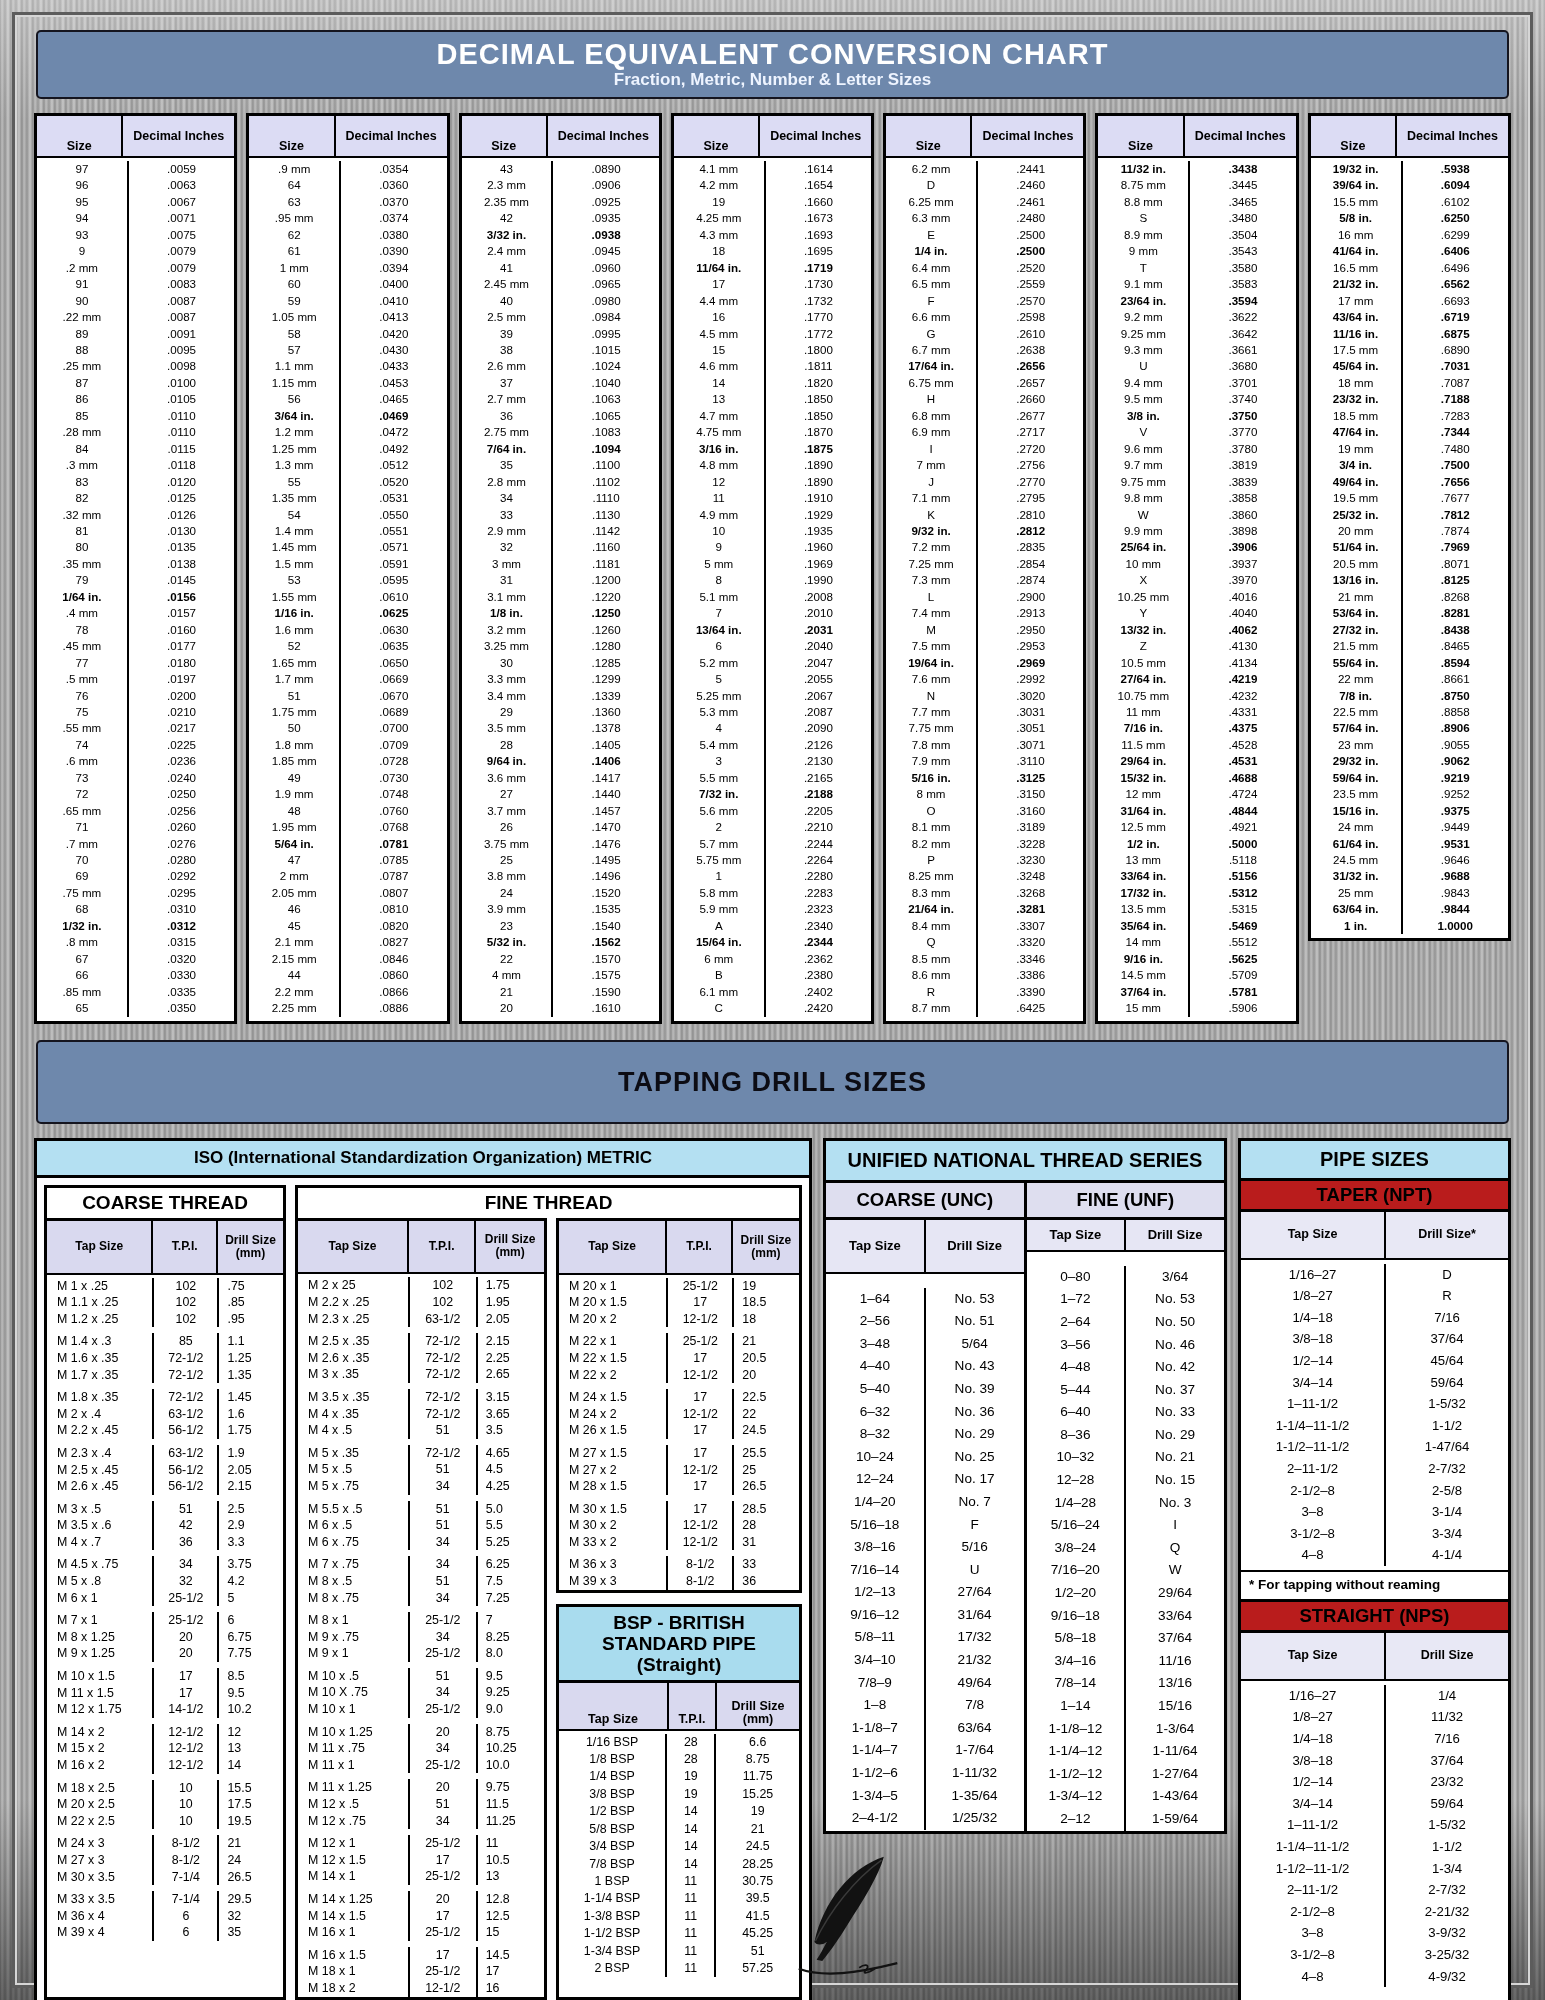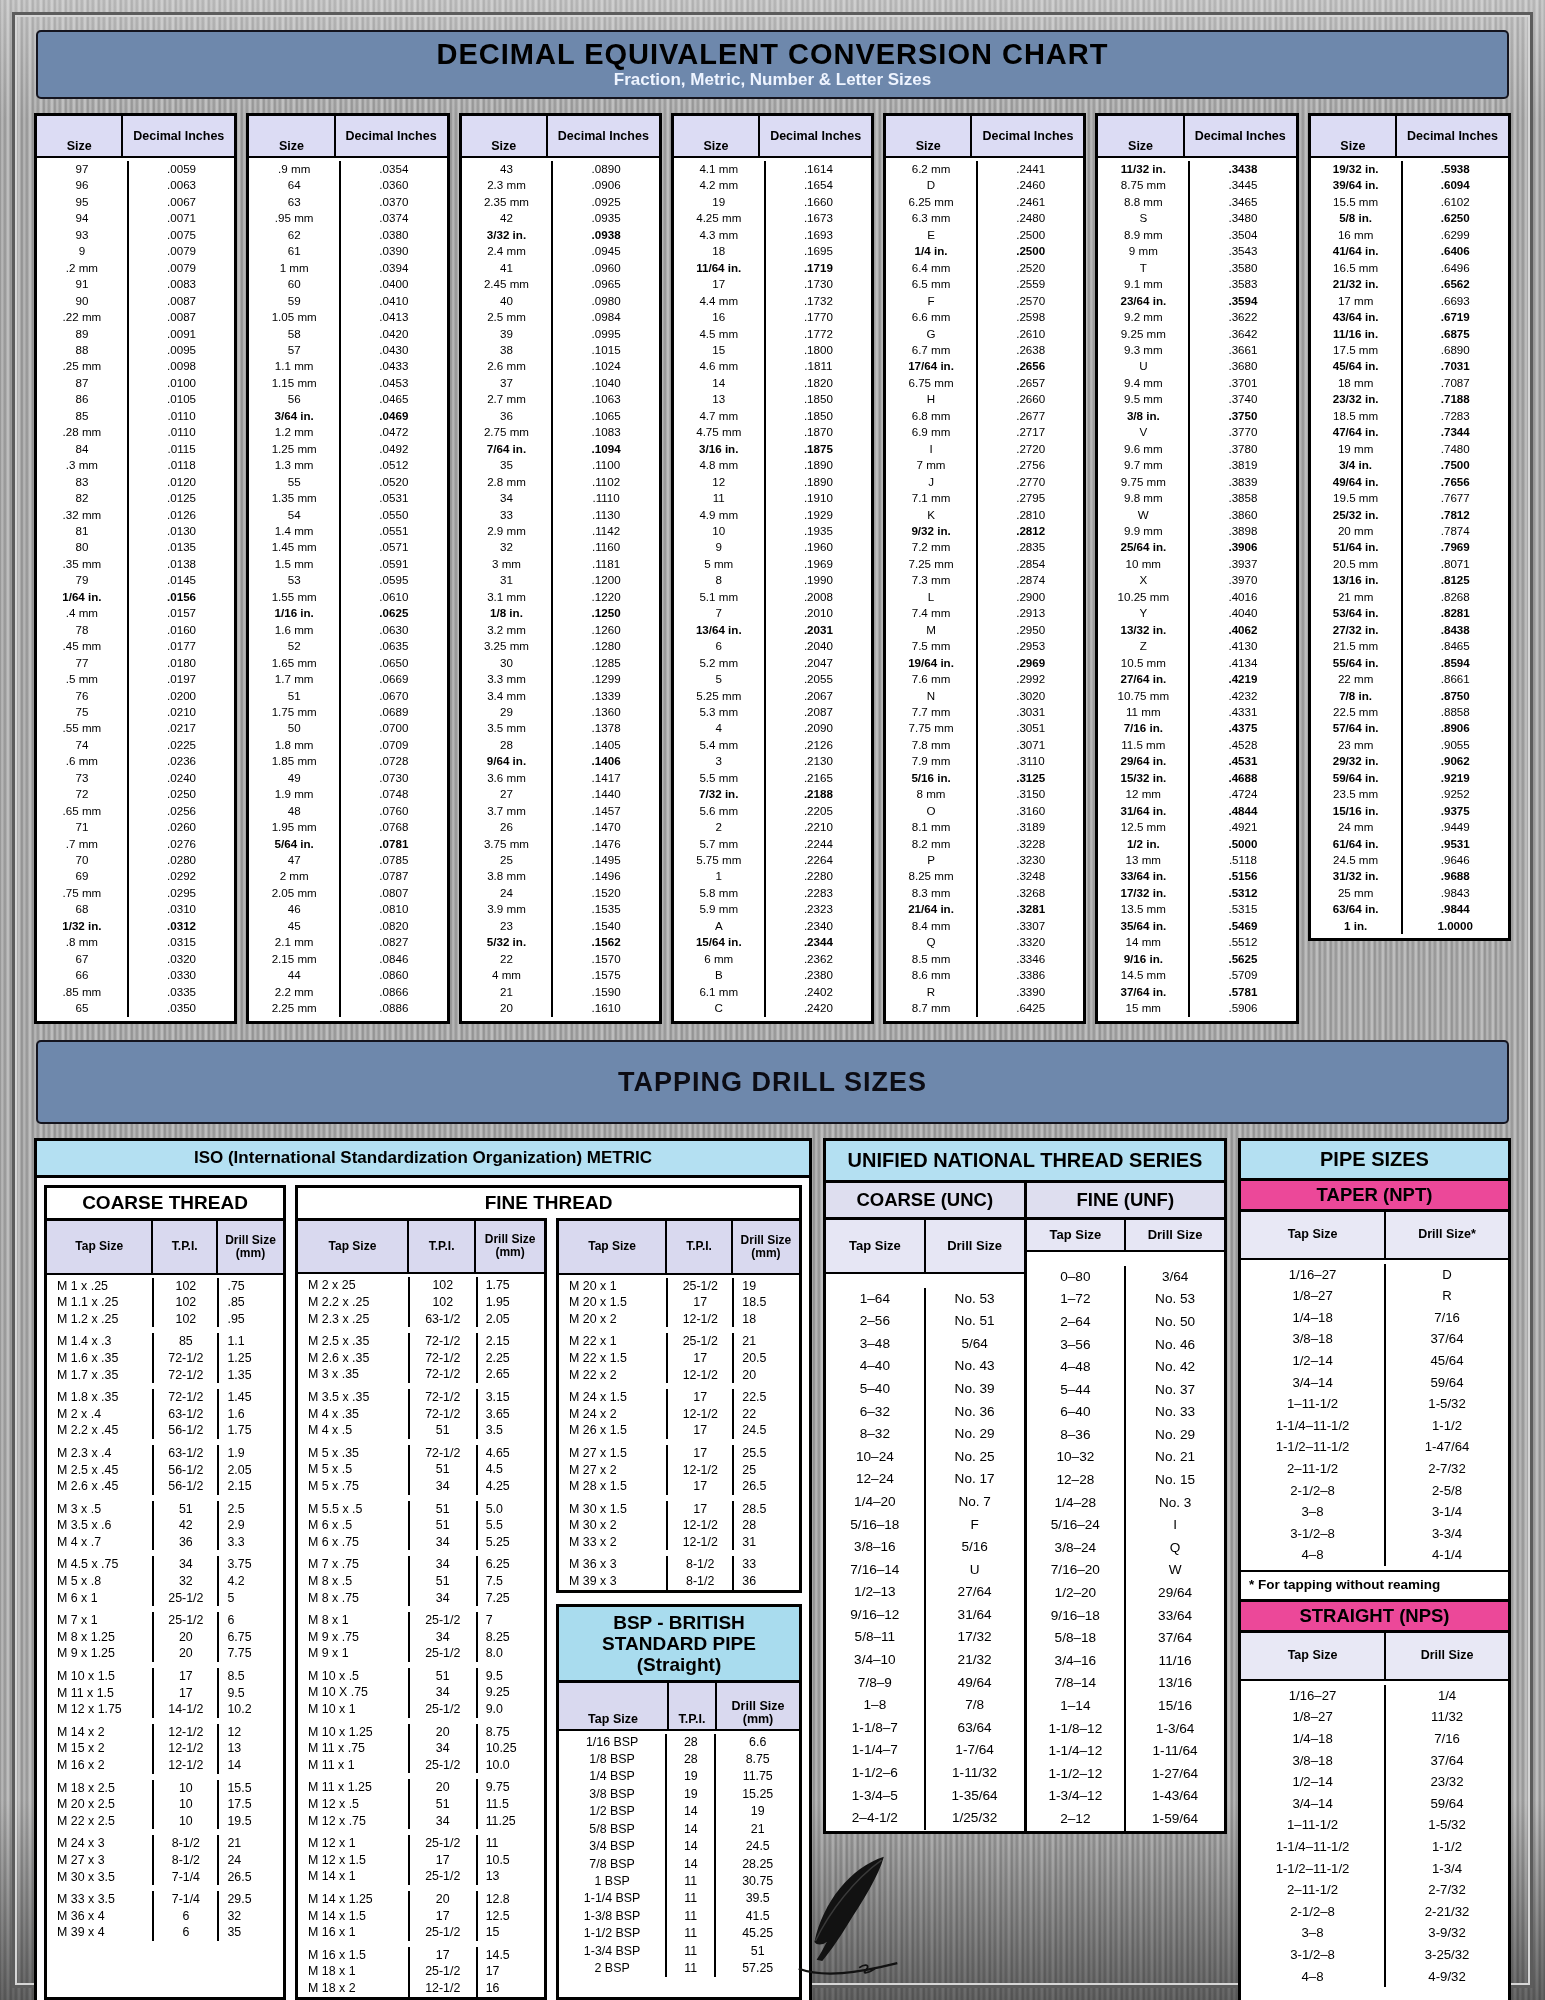--- a/index.html
+++ b/index.html
@@ -8,21 +8,21 @@
     background:
       linear-gradient(180deg, rgba(255,255,255,.28), rgba(255,255,255,0) 6%, rgba(0,0,0,0) 90%, rgba(0,0,0,.45)),
       repeating-linear-gradient(90deg,#8d8d8d 0px,#bcbcbc 2px,#939393 5px,#c6c6c6 8px,#8a8a8a 11px);
     box-sizing:border-box;padding:30px 34px;}
   .frame{position:absolute;inset:15px;border:2px solid #d6d6d6;outline:3px solid #5c5c5c;pointer-events:none;z-index:0;}
   .z{position:relative;z-index:1;}
 
   
   .banner{background:#6e88ac;border:2px solid #15151f;border-radius:5px;text-align:center;
     padding:6px 0 7px 0;margin:0 2px 14px 2px;}
-  .banner-title{font-size:29px;font-weight:bold;letter-spacing:1px;color:#000000;line-height:32px;}
+  .banner-title{font-size:29px;font-weight:bold;letter-spacing:1px;color:#ffffff;line-height:32px;}
   .banner-subtitle{font-size:17px;font-weight:bold;color:#eef4ff;line-height:20px;}
   .banner2{padding:25px 0;margin:16px 2px 14px 2px;}
   .banner2-title{font-size:27px;font-weight:bold;letter-spacing:1px;color:#0c0c14;line-height:30px;}
 
   
   .dec-row{display:flex;gap:9px;align-items:flex-start;border-radius:11px;}
   .dec-table{flex:1;background:#fff;border:3px solid #000;}
   .dec-head{display:flex;background:#dcdcf4;border-bottom:2px solid #000;height:40px;}
   .dh-size{width:46%;display:flex;align-items:flex-end;justify-content:center;font-weight:bold;font-size:12.5px;padding-bottom:3px;}
   .dh-dec{width:54%;border-left:2px solid #000;display:flex;align-items:center;justify-content:center;
@@ -80,21 +80,21 @@
   .p2-heads{display:flex;background:#e6e6f4;border-bottom:2px solid #000;height:52px;}
   .p2-heads .hd{display:flex;align-items:center;justify-content:center;text-align:center;font-weight:bold;font-size:13px;line-height:14px;}
   .c-a{width:50%;}
   .c-b{width:50%;border-left:2px solid #000;}
   .p2-rows{flex:1;padding-top:14px;}
   .p2{display:flex;font-size:13.6px;line-height:22.6px;}
   .p2 .c-a,.p2 .c-b{text-align:center;}
 
   .pipe-panel{flex:1;border:3px solid #000;background:#fff;height:100%;box-sizing:border-box;display:flex;flex-direction:column;}
   .pipe-title{font-size:20px;padding:7px 0;}
-  .pipe-sub{background:#ec4899;border-bottom:3px solid #000;text-align:center;font-weight:bold;font-size:18.5px;padding:3px 0;}
+  .pipe-sub{background:#b91c1c;border-bottom:3px solid #000;text-align:center;font-weight:bold;font-size:18.5px;padding:3px 0;}
   .pipe-heads{display:flex;background:#e8e8f5;border-bottom:2px solid #000;height:46px;}
   .pipe-heads .hd{display:flex;align-items:center;justify-content:center;text-align:center;font-weight:bold;font-size:12.5px;line-height:13.5px;}
   .pc-a{width:54%;}
   .pc-b{width:46%;border-left:2px solid #000;}
   .pipe-rows{padding-top:4px;}
   .pr{display:flex;font-size:13.2px;line-height:21.6px;}
   .pr .pc-a,.pr .pc-b{text-align:center;}
   .pipe-rows.npt{border-bottom:2px solid #000;padding-bottom:4px;}
   .pipe-foot{border-bottom:3px solid #000;font-weight:bold;font-size:13.5px;line-height:16px;padding:5px 6px 6px 8px;}
   .pipe-rows.nps{flex:1;}

